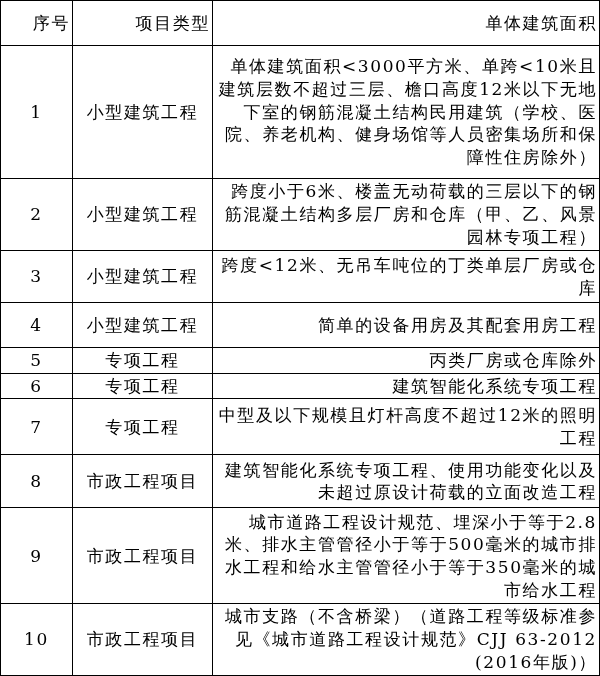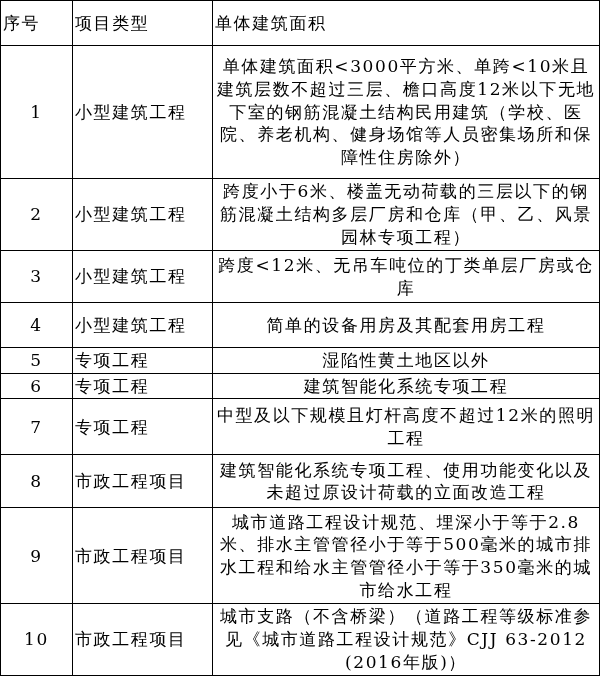--- a/index.html
+++ b/index.html
@@ -29,25 +29,25 @@
     line-height: 22.7px;
     font-weight: normal;
     vertical-align: middle;
     padding: 1px 2px;
     letter-spacing: 1.6px;
     overflow: hidden;
   }
   col.c-no   { width: 72px; }
   col.c-type { width: 140px; }
   col.c-det  { width: 387px; }
-  th { text-align: left; }
+  th { text-align: right; }
   td.c-no   { text-align: center; }
-  td.c-type { }
+  td.c-type { text-align: center; }
   td.c-det  {
-    text-align: center;
+    text-align: right;
     word-break: break-all;
     padding-left: 4px;
     padding-right: 4px;
   }
   thead tr          { height: 45px; }
   tbody tr:nth-child(1)  { height: 133px; }
   tbody tr:nth-child(2)  { height: 72px; }
   tbody tr:nth-child(3)  { height: 52px; }
   tbody tr:nth-child(4)  { height: 45px; }
   tbody tr:nth-child(5)  { height: 25px; }
@@ -92,21 +92,21 @@
           <td class="c-det">跨度&lt;12米、无吊车吨位的丁类单层厂房或仓库</td>
         </tr>
         <tr>
           <td class="c-no">4</td>
           <td class="c-type">小型建筑工程</td>
           <td class="c-det">简单的设备用房及其配套用房工程</td>
         </tr>
         <tr>
           <td class="c-no">5</td>
           <td class="c-type">专项工程</td>
-          <td class="c-det">湿陷性黄土地区以外</td>
+          <td class="c-det">丙类厂房或仓库除外</td>
         </tr>
         <tr>
           <td class="c-no">6</td>
           <td class="c-type">专项工程</td>
           <td class="c-det">建筑智能化系统专项工程</td>
         </tr>
         <tr>
           <td class="c-no">7</td>
           <td class="c-type">专项工程</td>
           <td class="c-det">中型及以下规模且灯杆高度不超过12米的照明工程</td>

